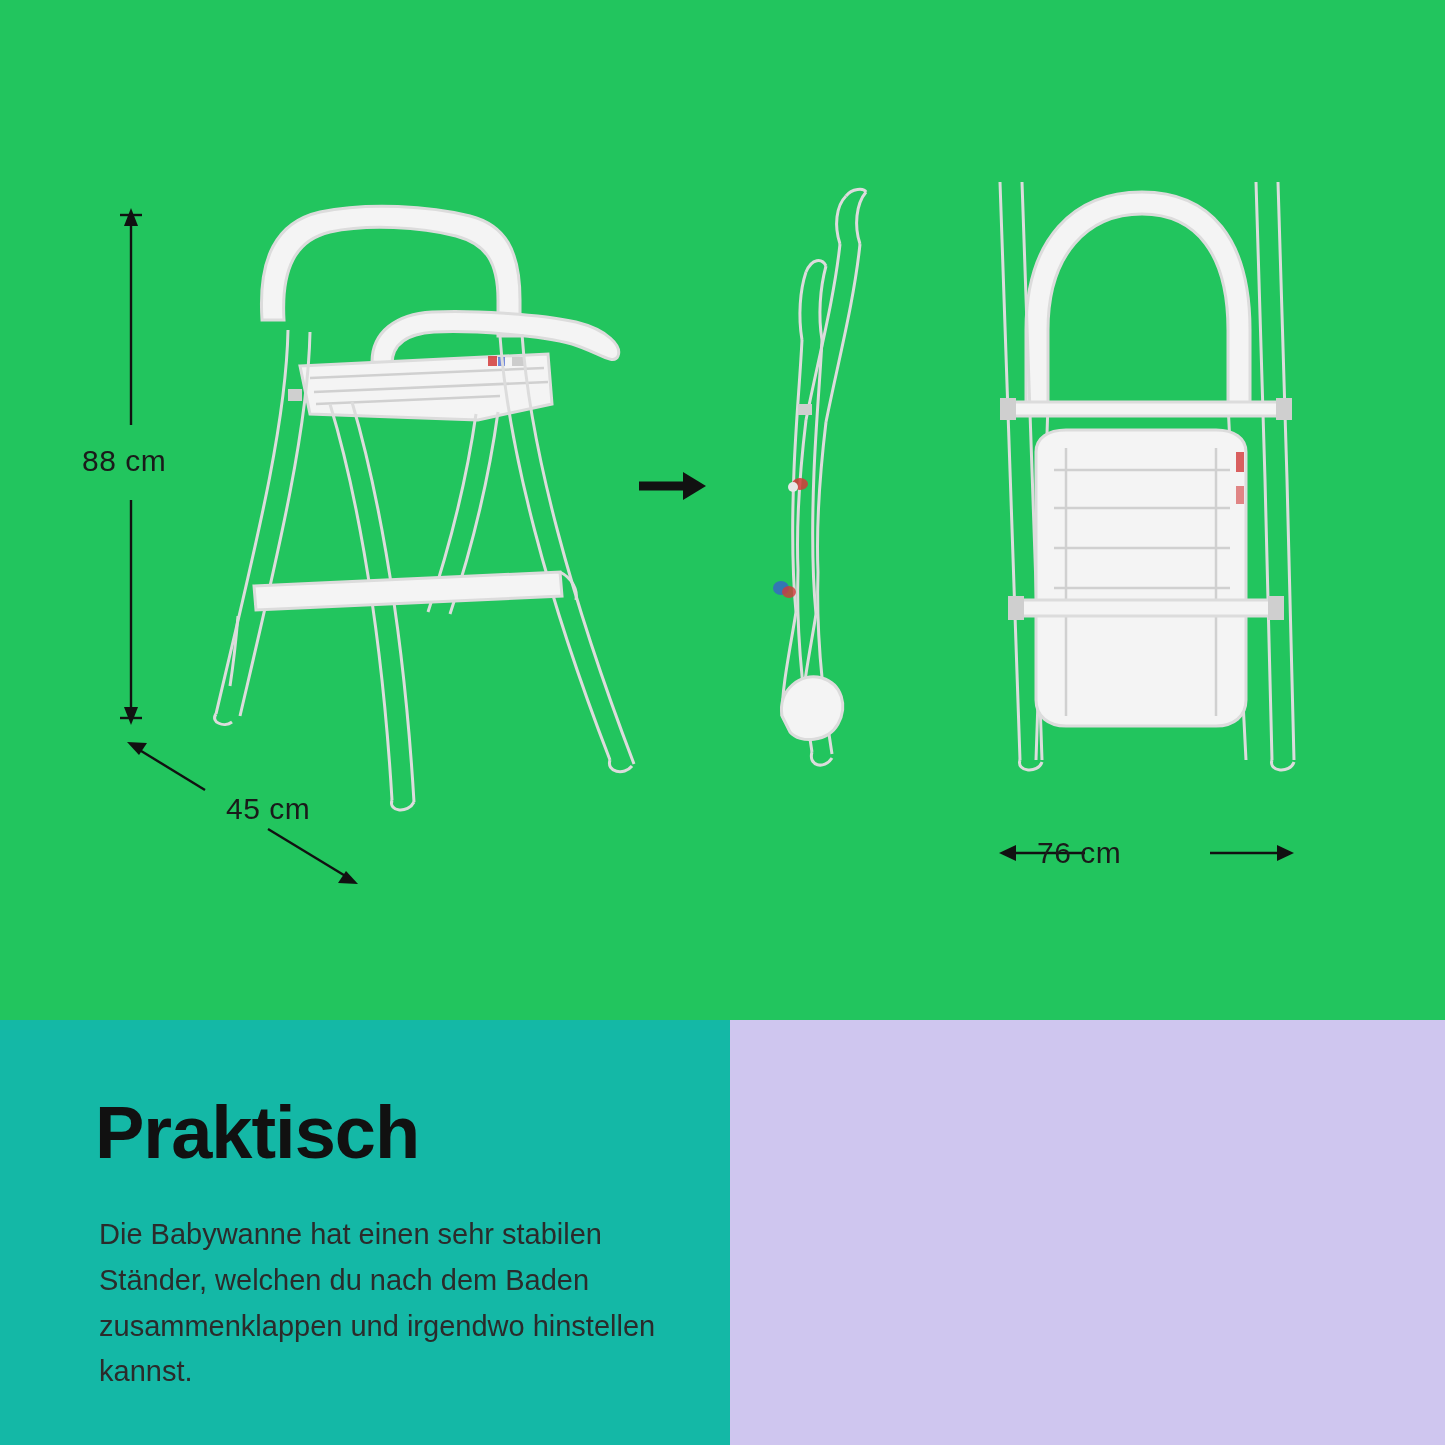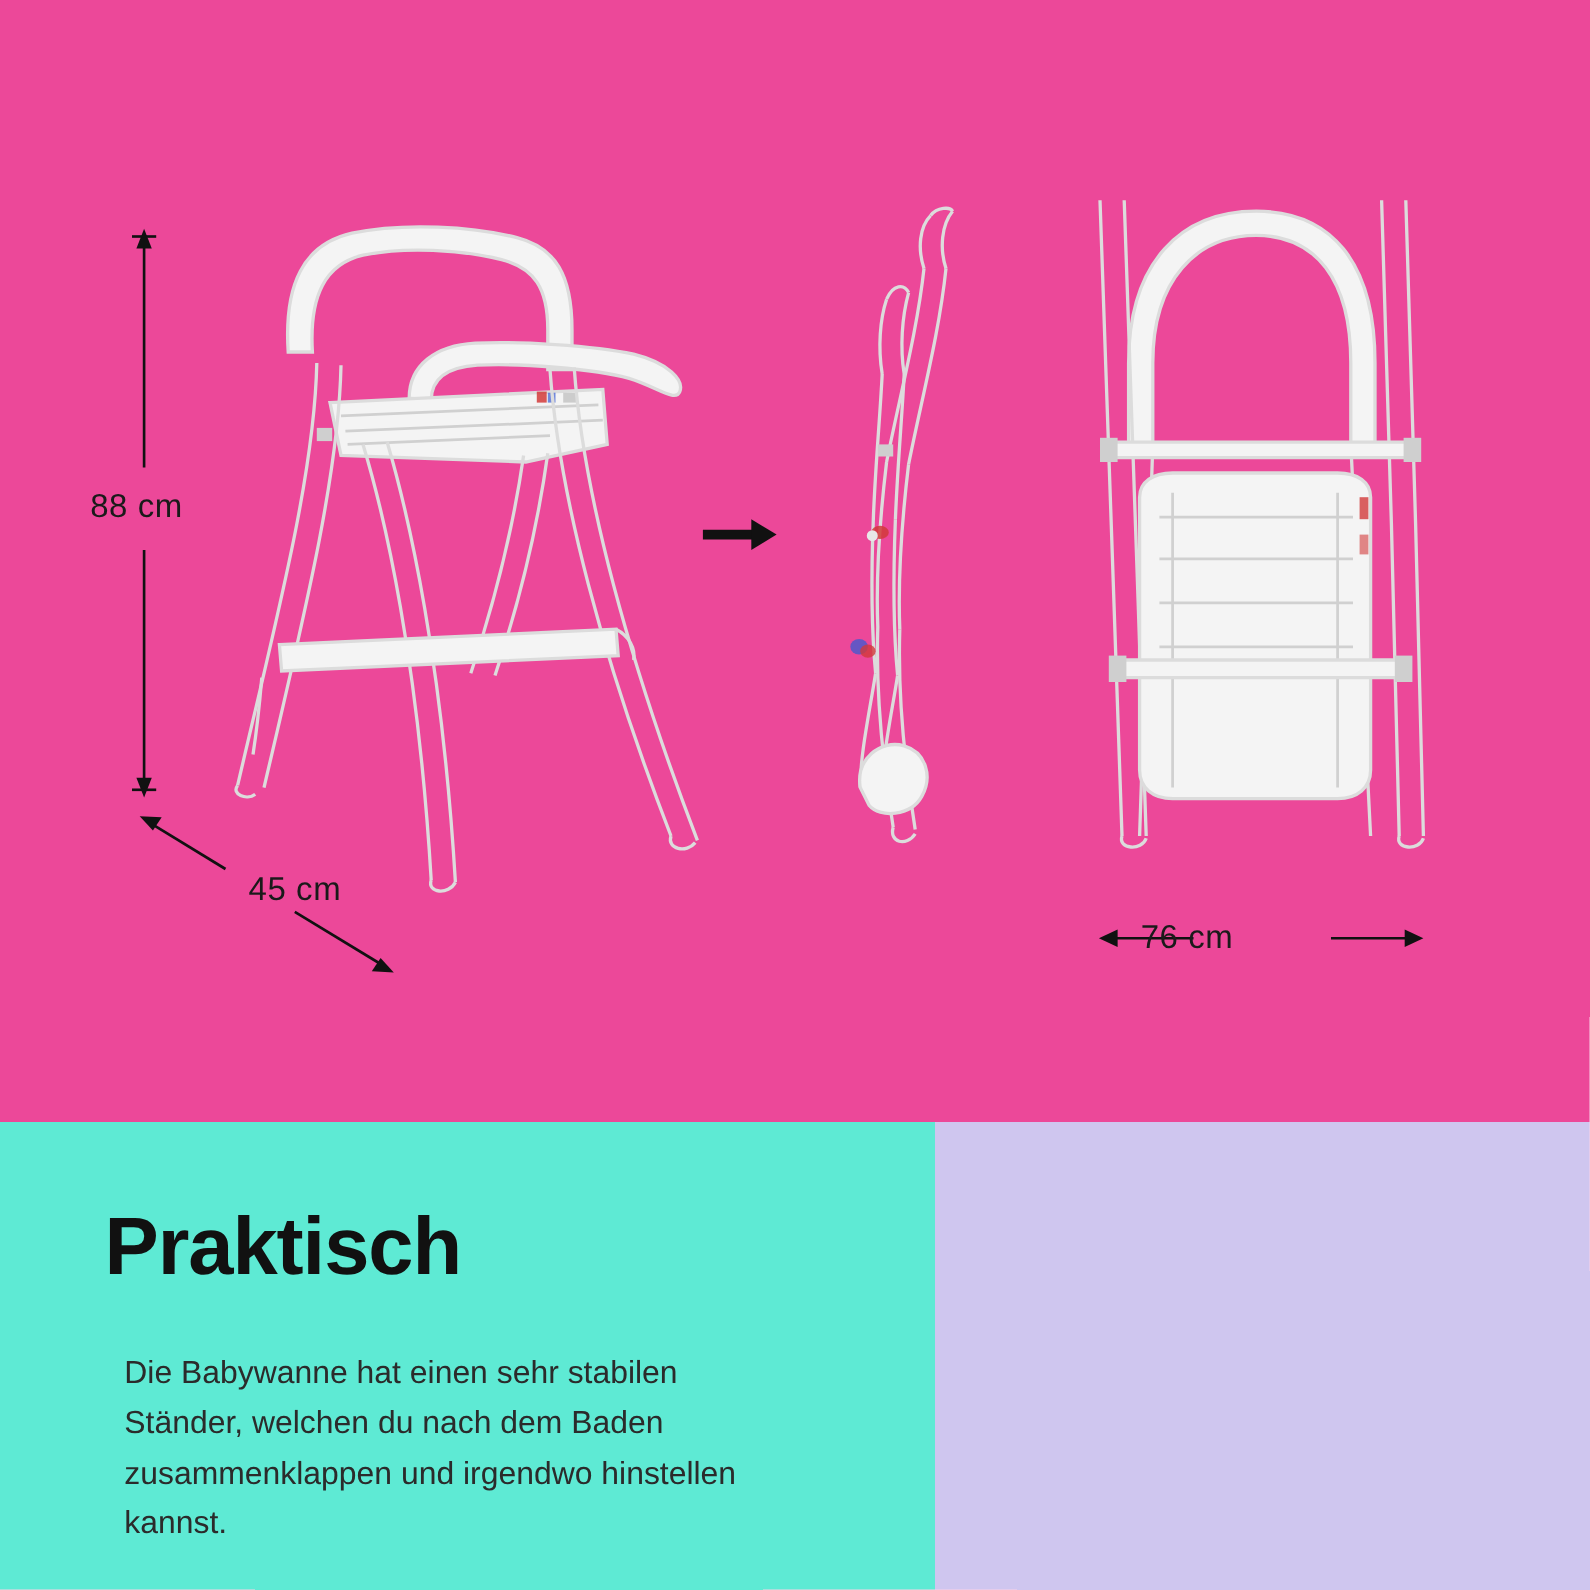--- a/index.html
+++ b/index.html
@@ -17,21 +17,21 @@
   .page {
     position: absolute;
     inset: 0;
     display: flex;
     flex-direction: column;
   }
   
   .diagram-panel {
     position: relative;
     height: 1020px;
-    background: #ec4899;
+    background: #22c55e;
     overflow: hidden;
   }
   .diagram-svg {
     position: absolute;
     left: 0;
     top: 0;
   }
   .dim-label {
     position: absolute;
     font-size: 30px;
@@ -43,22 +43,22 @@
   #label-depth  { left: 182px; top: 792px; margin-left: 44px; }
   #label-width  { left: 1037px; top: 836px; }
 
   
   .bottom-band {
     position: relative;
     flex: 1 1 auto;
     display: flex;
   }
   .text-block {
-    width: 850px;
-    background: #5eead4;
+    width: 730px;
+    background: #14b8a6;
     position: relative;
   }
   .color-block {
     flex: 1 1 auto;
     background: #cfc6ef;
   }
   .headline {
     position: absolute;
     left: 95px;
     top: 70px;
@@ -69,21 +69,21 @@
     margin: 0;
   }
   .body-copy {
     position: absolute;
     left: 95px;
     top: 188px;
     width: 600px;
     font-size: 29px;
     line-height: 1.58;
     color: #2b2b2b;
-    margin: 18px;
+    margin: 4px;
   }
 </style>
 </head>
 <body>
 
 <div class="page">
 
   <div class="diagram-panel">
 
     <svg class="diagram-svg" width="1445" height="1020" viewBox="0 0 1445 1020">

